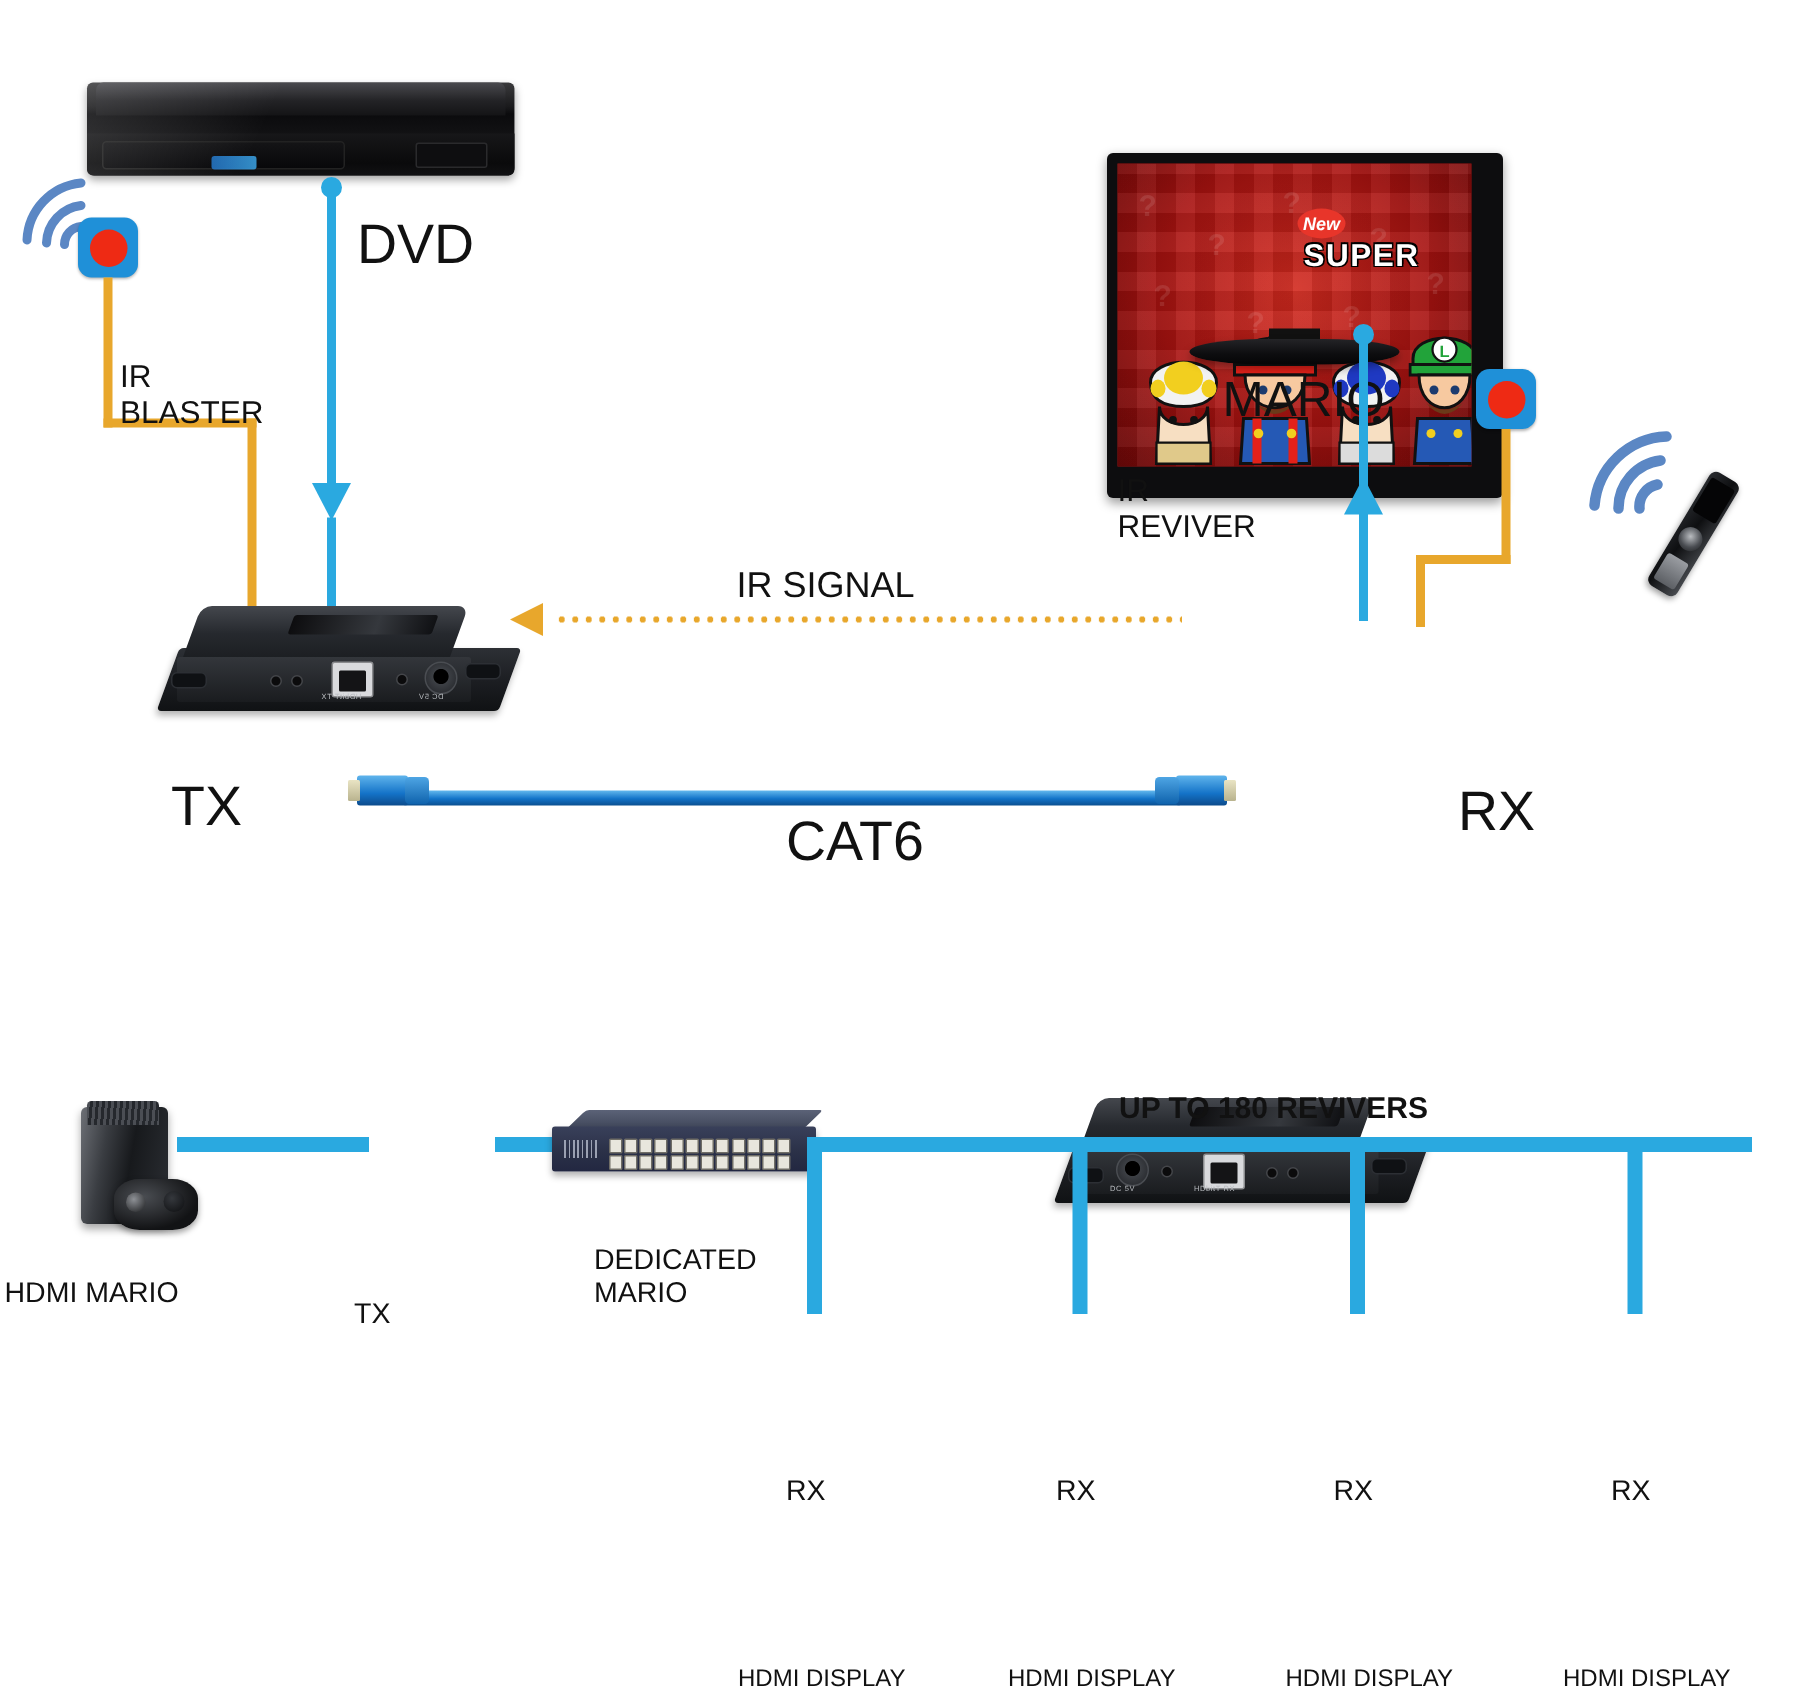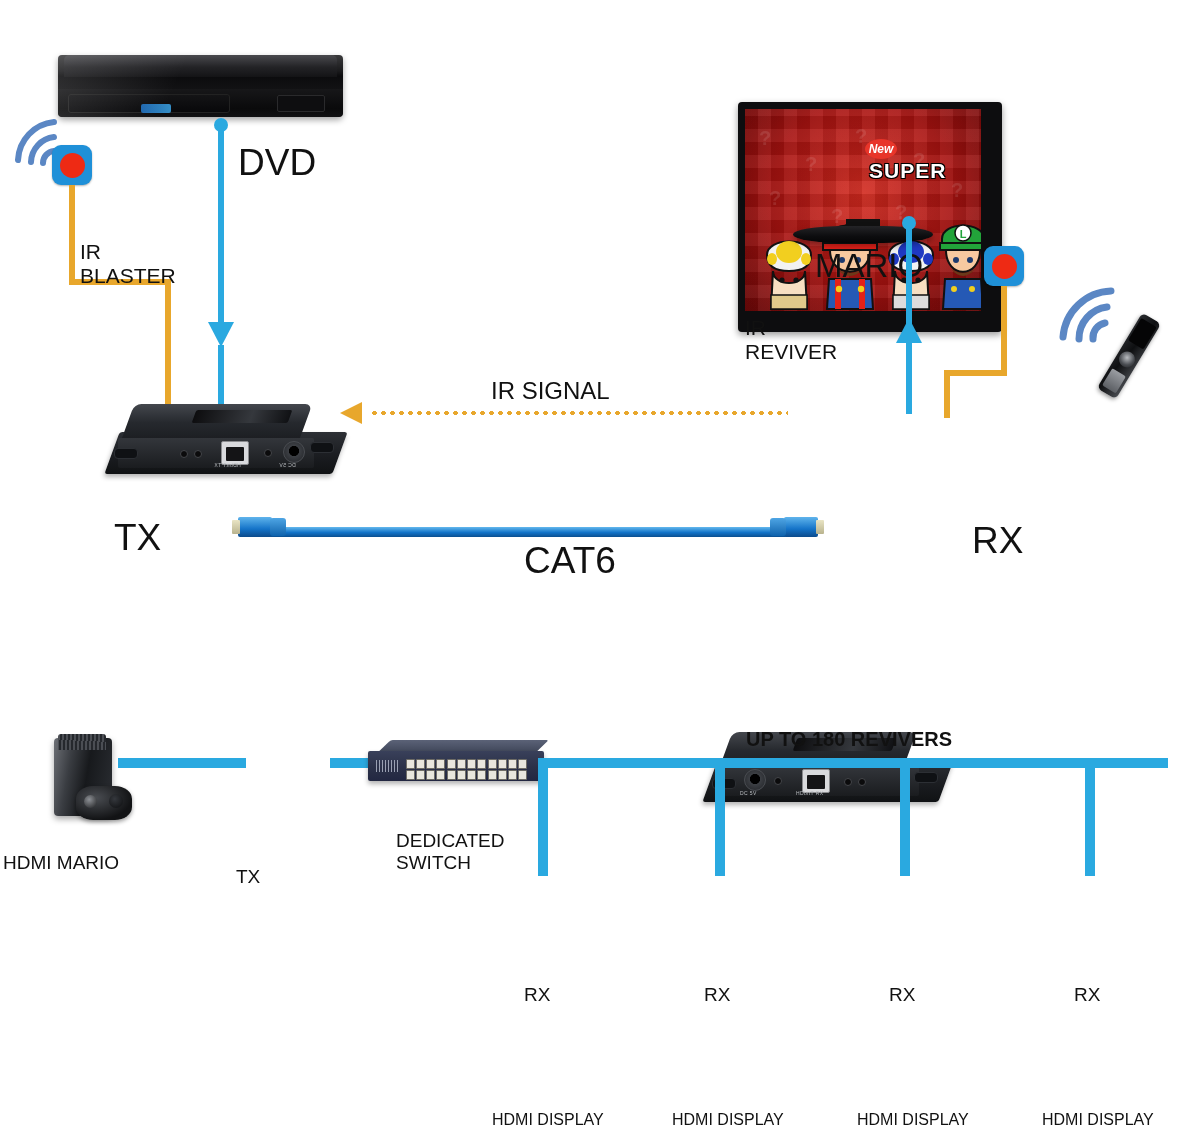--- a/index.html
+++ b/index.html
@@ -394,21 +394,21 @@
     </div>
     <div class="portrow">
       <div class="port"></div>
         <div class="port"></div>
       <div class="port"></div>
         <div class="port"></div>
     </div>
   </div>
 </div>
 <div class="abs lbl" style="left:396px;top:830px;font-size:19px;">DEDICATED
-SWITCH</div>
+MARIO</div>
 
 <div class="abs lbl" style="left:746px;top:728px;font-size:20px;font-weight:bold;">UP TO 180 REVIVERS</div>
 <div class="abs hline" style="left:538px;top:758px;width:630px;height:10px;"></div>
 
 <div class="abs vline" style="left:538px;top:758px;width:10px;height:118px;"></div>
 <div class="abs vline" style="left:715px;top:758px;width:10px;height:118px;"></div>
 <div class="abs vline" style="left:900px;top:758px;width:10px;height:118px;"></div>
 <div class="abs vline" style="left:1085px;top:758px;width:10px;height:118px;"></div>
 
 <div class="abs lbl" style="left:524px;top:984px;font-size:19px;">RX</div>

